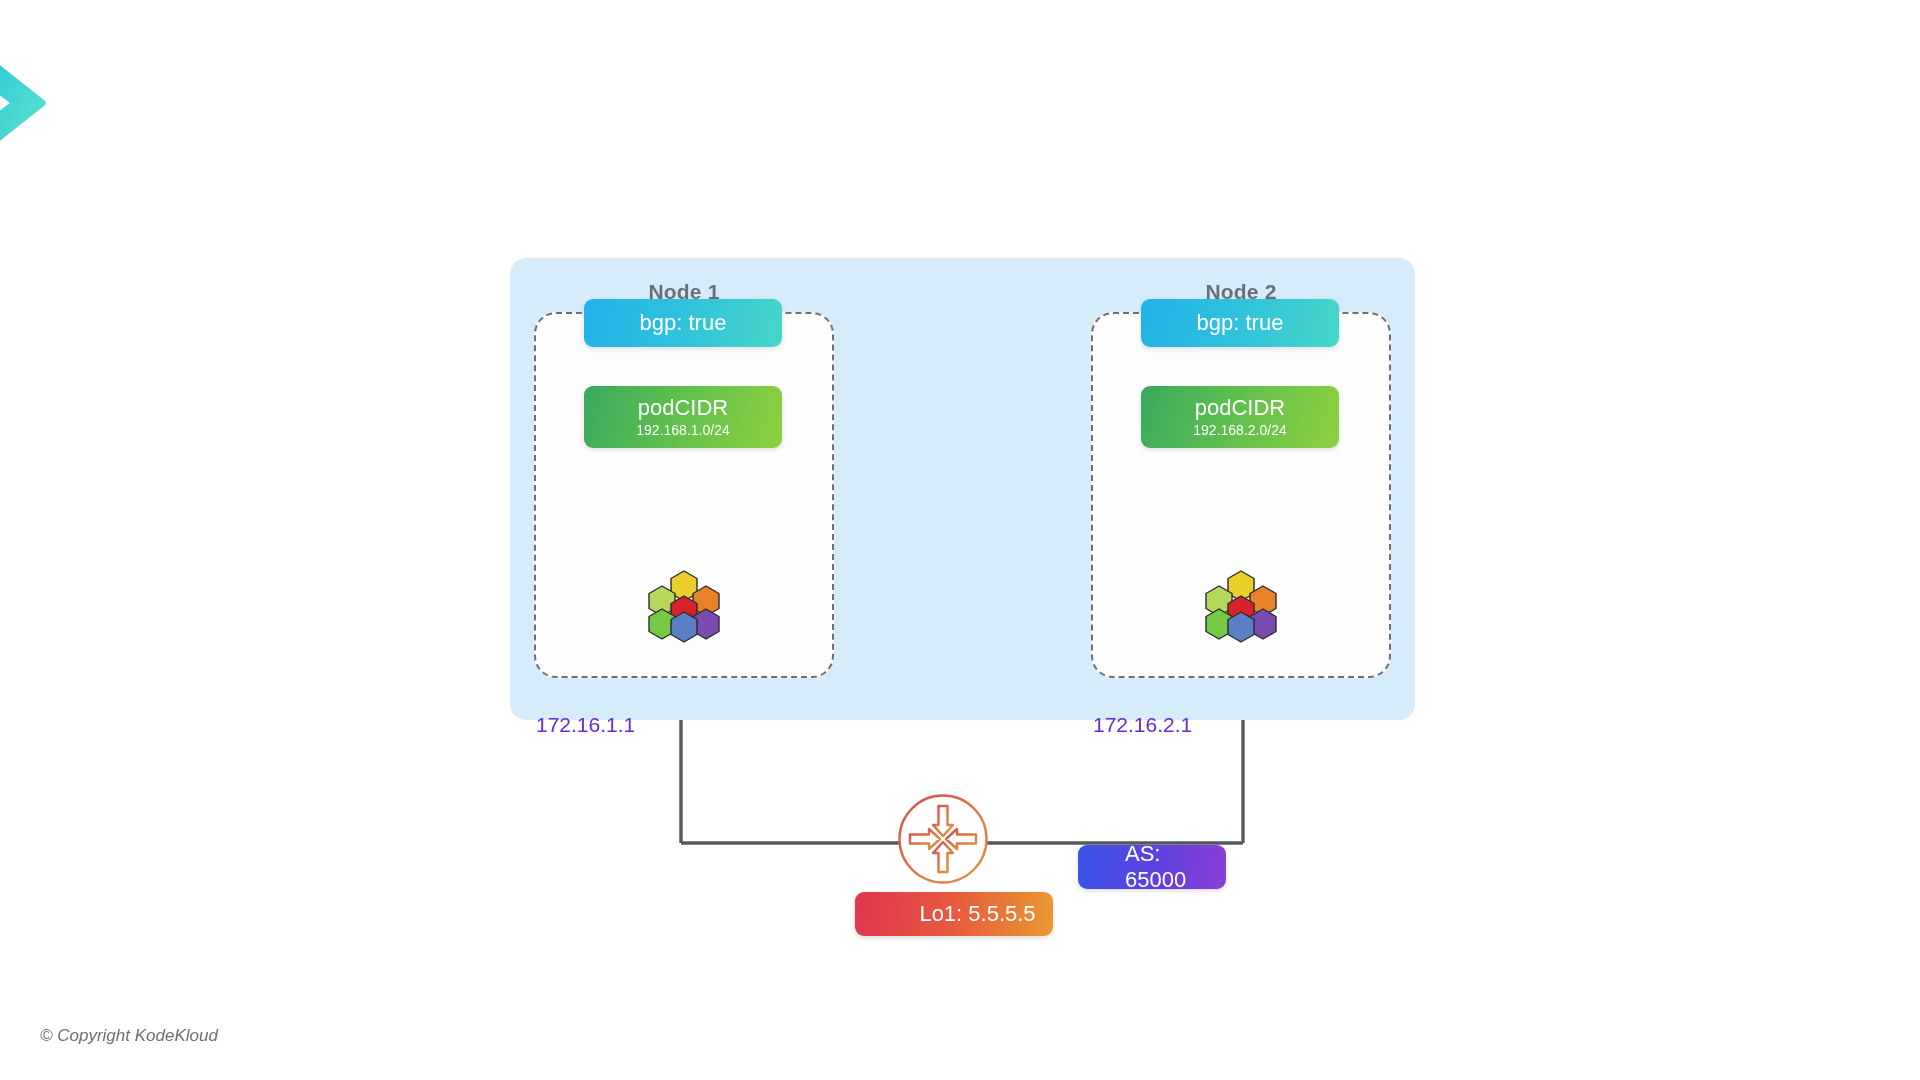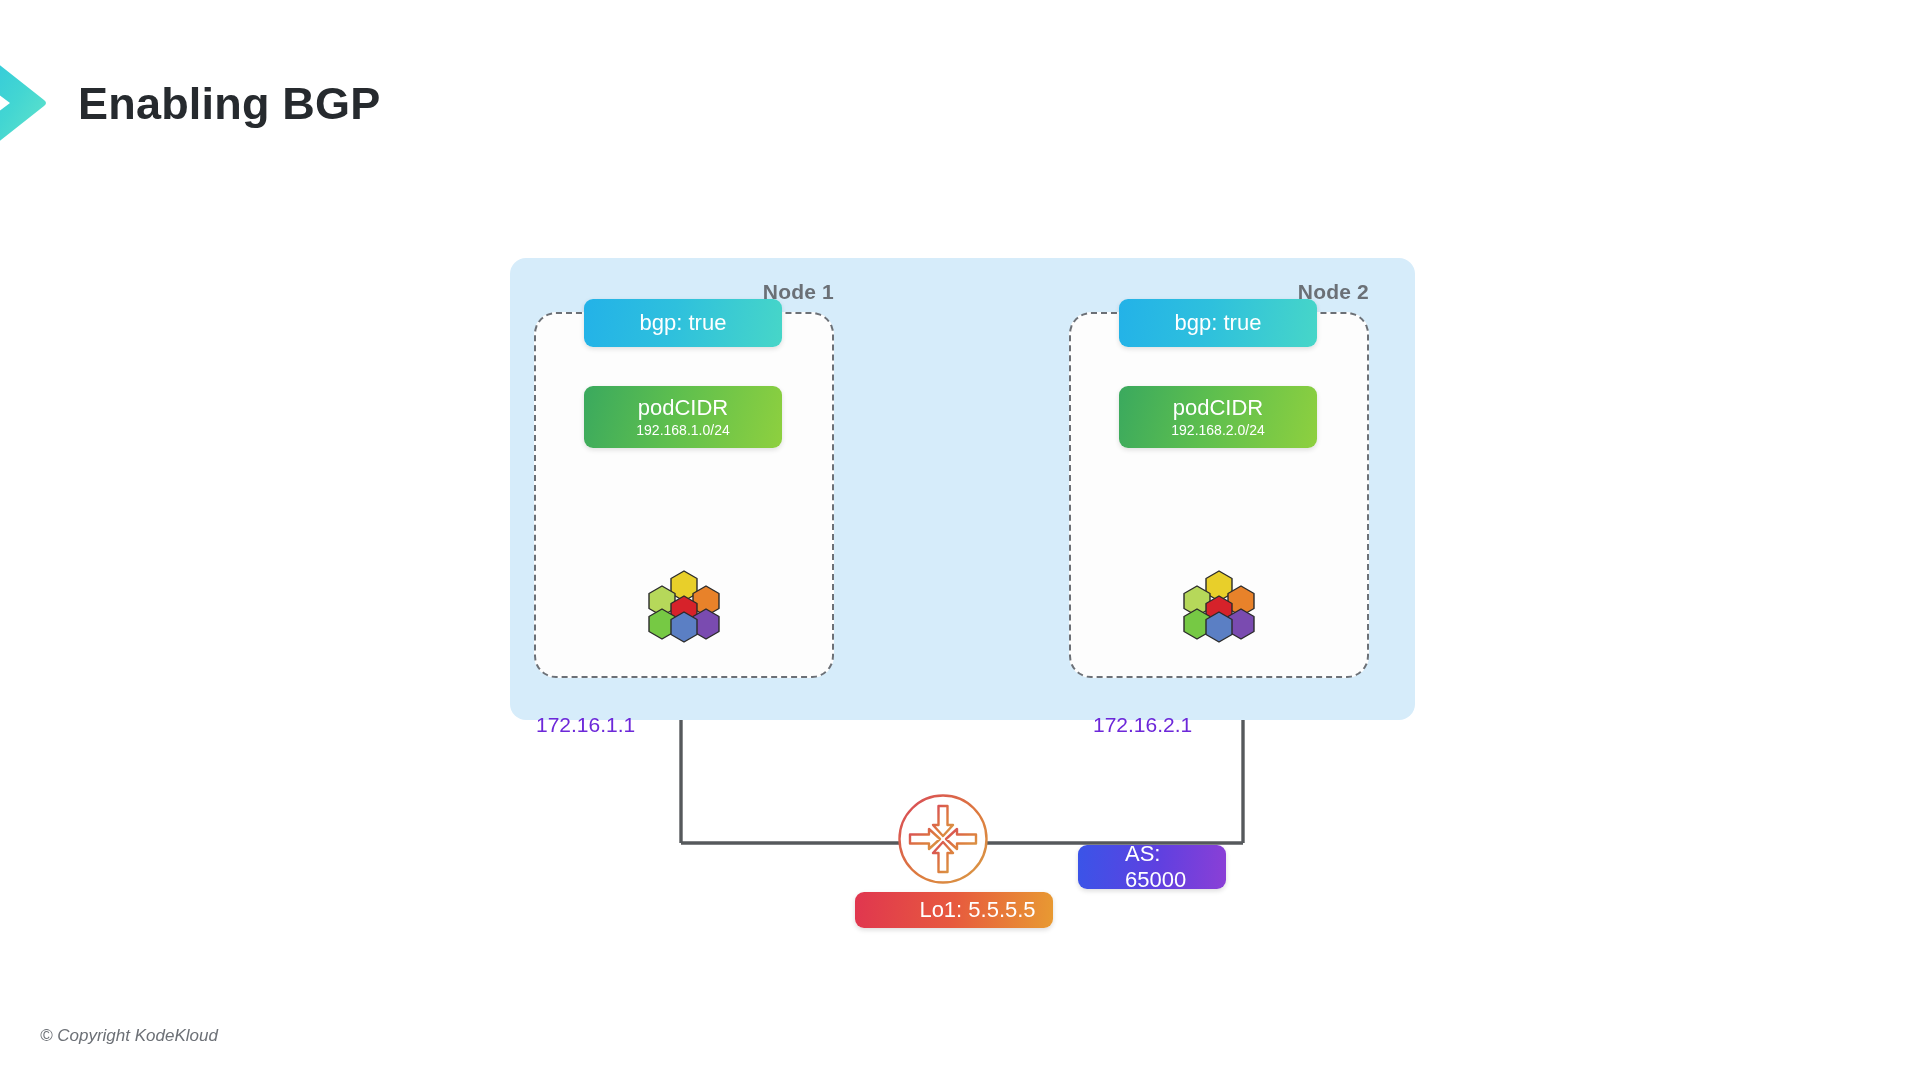--- a/index.html
+++ b/index.html
@@ -63,24 +63,24 @@
     border-radius:16px;
   }
 
   
   .node {
     position:absolute;
     top:22px;
     width:300px;
   }
   .node-1 { left:24px; }
-  .node-2 { left:559px; }
+  .node-2 { left:581px; }
 
   .node-title {
-    text-align:right;
+    text-align:center;
     font-size:21px;
     font-weight:700;
     color:#6b7076;
     margin-bottom:8px;
     letter-spacing:0.2px;
   }
 
   .node-box {
     position:relative;
     width:300px; height:366px;
@@ -154,21 +154,21 @@
     display:flex;
     align-items:center;
     justify-content:center;
     font-size:22px;
     box-shadow:0 2px 5px rgba(0,0,0,0.14);
     padding-left:47px;
   }
 
   .pill-lo1 {
     left:855px; top:892px;
-    width:198px; height:36px;
+    width:198px; height:44px;
     background:linear-gradient(95deg,#e0364f 0%,#e75a3e 50%,#e89a32 100%);
   }
 
   .pill-as {
     left:1078px; top:845px;
     width:148px; height:44px;
     background:linear-gradient(95deg,#3a54e8 0%,#6040e0 55%,#8b3fd6 100%);
   }
 </style>
 </head>
@@ -182,21 +182,20 @@
         <linearGradient id="gLogo" x1="0" y1="0" x2="1" y2="1">
           <stop offset="0%" stop-color="#28c2e2"></stop>
           <stop offset="55%" stop-color="#43d6d2"></stop>
           <stop offset="100%" stop-color="#6ce7c8"></stop>
         </linearGradient>
       </defs>
       <path d="M2 2 L78 62 Q82 65 78 68 L2 128 L2 96 L44 65 L2 34 Z" fill="url(#gLogo)"></path>
     </svg>
   </div>
 
-  <div class="page-title">Enabling BGP</div>
 
   <svg class="stage">
 
     <path d="M681 716 L681 843" stroke="#56595c" stroke-width="3.4" fill="none"></path>
 
     <path d="M1243 716 L1243 843" stroke="#56595c" stroke-width="3.4" fill="none"></path>
 
     <path d="M681 843 L1243 843" stroke="#56595c" stroke-width="3.4" fill="none"></path>
   </svg>
 

